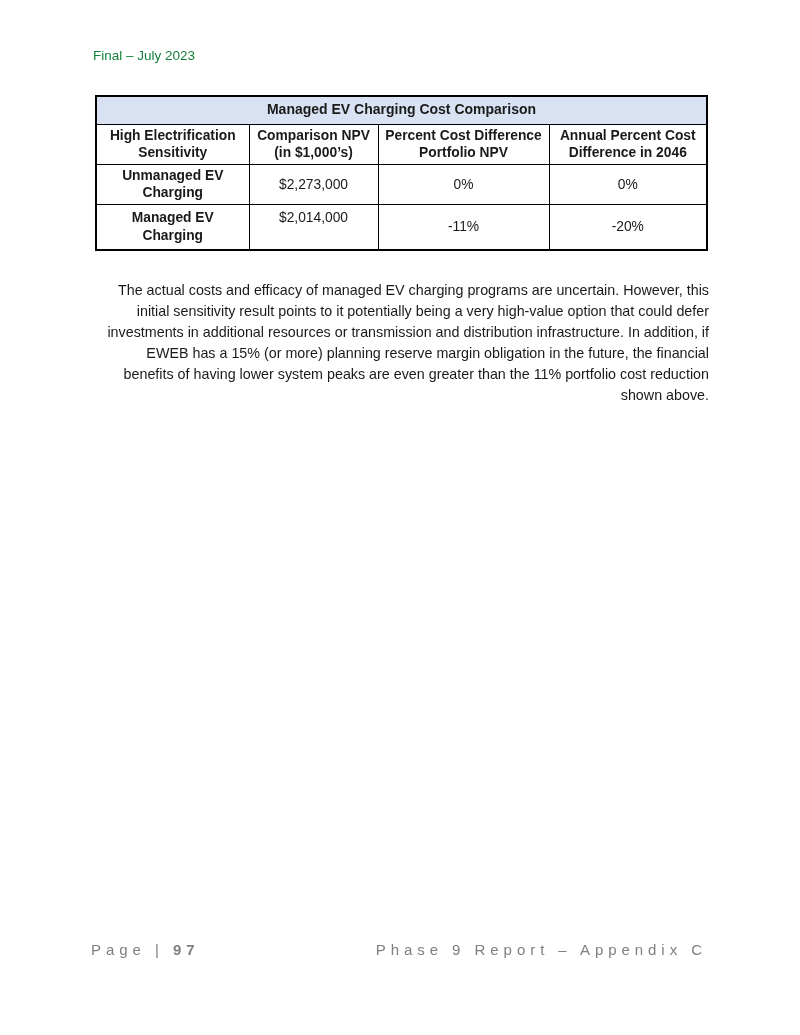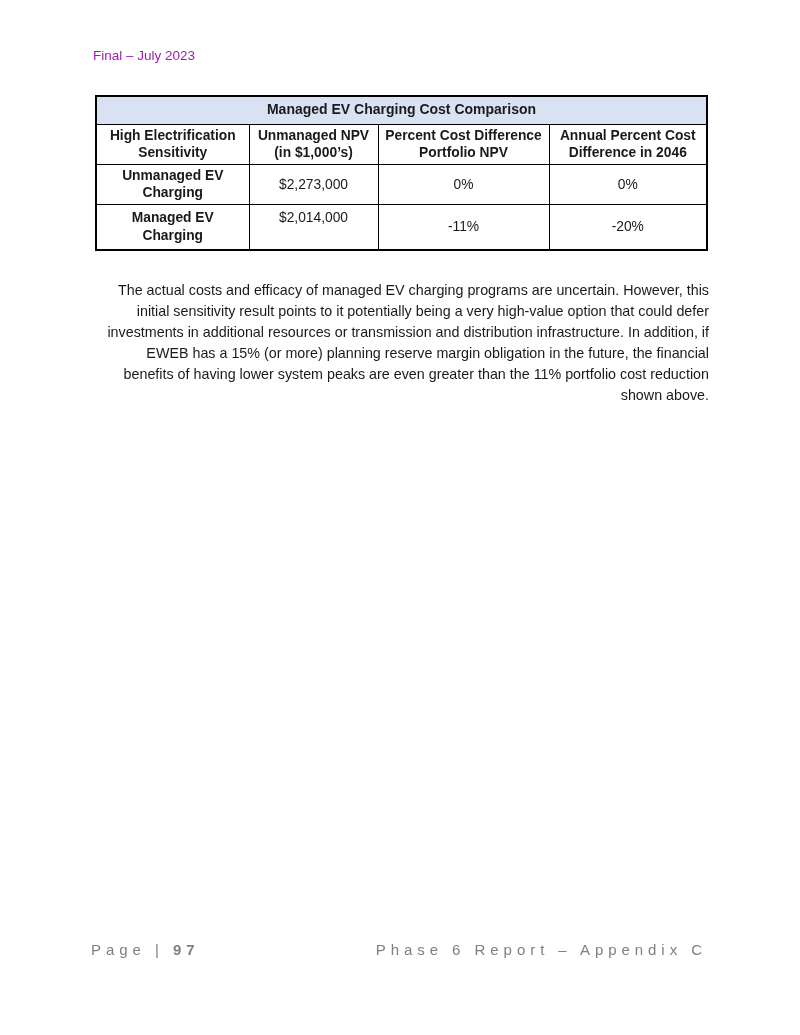--- a/index.html
+++ b/index.html
@@ -8,21 +8,21 @@
     background: #ffffff;
     font-family: "Liberation Sans", sans-serif;
     color: #1a1a1a;
     position: relative;
     overflow: hidden;
   }
   .page-header {
     position: absolute;
     left: 93px; top: 48px;
     font-size: 13.5px;
-    color: #a21caf;
+    color: #15803d;
   }
   .cost-table {
     position: absolute;
     left: 95px; top: 95px;
     width: 611px;
     border-collapse: collapse;
     table-layout: fixed;
     border: 2px solid #000;
     font-size: 13.8px;
   }
@@ -84,21 +84,21 @@
     <col style="width:129px">
     <col style="width:171px">
     <col style="width:158px">
   </colgroup>
   <tbody>
     <tr>
       <td class="title-cell" colspan="4">Managed EV Charging Cost Comparison</td>
     </tr>
     <tr>
       <td class="col-header">High Electrification Sensitivity</td>
-      <td class="col-header">Unmanaged NPV  (in $1,000’s)</td>
+      <td class="col-header">Comparison NPV  (in $1,000’s)</td>
       <td class="col-header">Percent Cost Difference Portfolio NPV</td>
       <td class="col-header">Annual Percent Cost Difference in 2046</td>
     </tr>
     <tr class="data-row-1">
       <td class="row-label">Unmanaged EV Charging</td>
       <td>$2,273,000</td>
       <td>0%</td>
       <td>0%</td>
     </tr>
     <tr class="data-row-2">
@@ -109,14 +109,14 @@
     </tr>
   </tbody>
 </table>
 
 <p class="body-paragraph">The actual costs and efficacy of managed EV charging programs are uncertain. However, this initial sensitivity result points to it potentially being a very high-value option that could defer investments in additional resources or transmission and distribution infrastructure. In addition, if EWEB has a 15% (or more) planning reserve margin obligation in the future, the financial benefits of having lower system peaks are even greater than the 11% portfolio cost reduction shown above.</p>
 
 <div class="page-footer">
   <div>
     <span>Page | </span><span class="page-num">97</span>
   </div>
-  <div>Phase 6 Report – Appendix C</div>
+  <div>Phase 9 Report – Appendix C</div>
 </div>
 
 </body></html>

